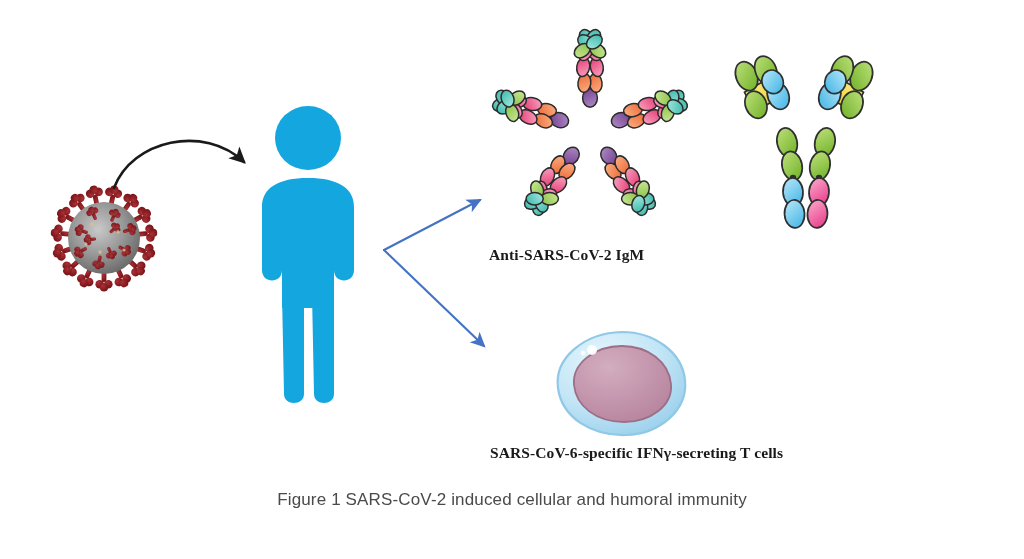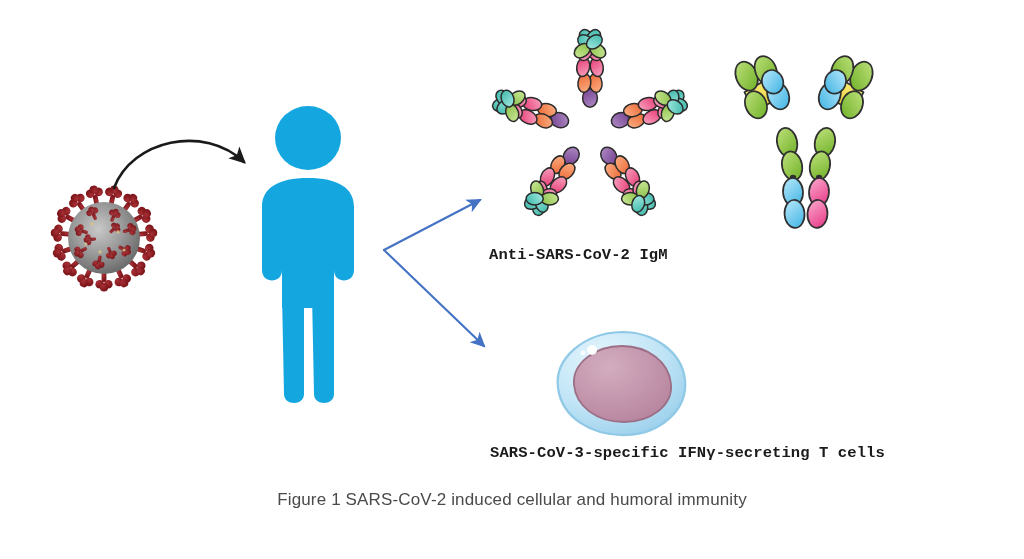--- a/index.html
+++ b/index.html
@@ -12,21 +12,21 @@
     width: 1024px;
     height: 559px;
     background: #ffffff;
     overflow: hidden;
     font-family: "Liberation Serif", serif;
   }
   .abs { position: absolute; }
 
   
   .panel-label {
-    font-family: Liberation Mono, monospace;
+    font-family: Liberation Serif, serif;
     font-size: 15.5px;
     font-weight: 600;
     color: #1a1a1a;
     white-space: nowrap;
     letter-spacing: 0.1px;
   }
   #label-igm   { left: 489px; top: 246px; }
   #label-igg   { left: 728px; top: 246px; }
   #label-tcell { left: 490px; top: 444px; }
 
@@ -323,17 +323,17 @@
                C141,78 118,94 92,94
                C64,94 44,78 42,57
                C40,36 62,18 90,18 Z" fill="url(#nucGrad)" stroke="#9c6f86" stroke-width="1.8"></path>
 
       <circle cx="60" cy="22" r="5" fill="#ffffff" opacity="0.95"></circle>
       <circle cx="51" cy="25" r="2.4" fill="#ffffff" opacity="0.8"></circle>
     </svg>
   </div>
 
   <div class="abs panel-label" id="label-igm">Anti-SARS-CoV-2 IgM</div>
-  <div class="abs panel-label" id="label-tcell">SARS-CoV-3-specific IFNγ-secreting T cells</div>
+  <div class="abs panel-label" id="label-tcell">SARS-CoV-6-specific IFNγ-secreting T cells</div>
 
   <div class="abs" id="figure-caption">Figure 1 SARS-CoV-2 induced cellular and humoral immunity</div>
 
 </div>
 
 </body></html>

